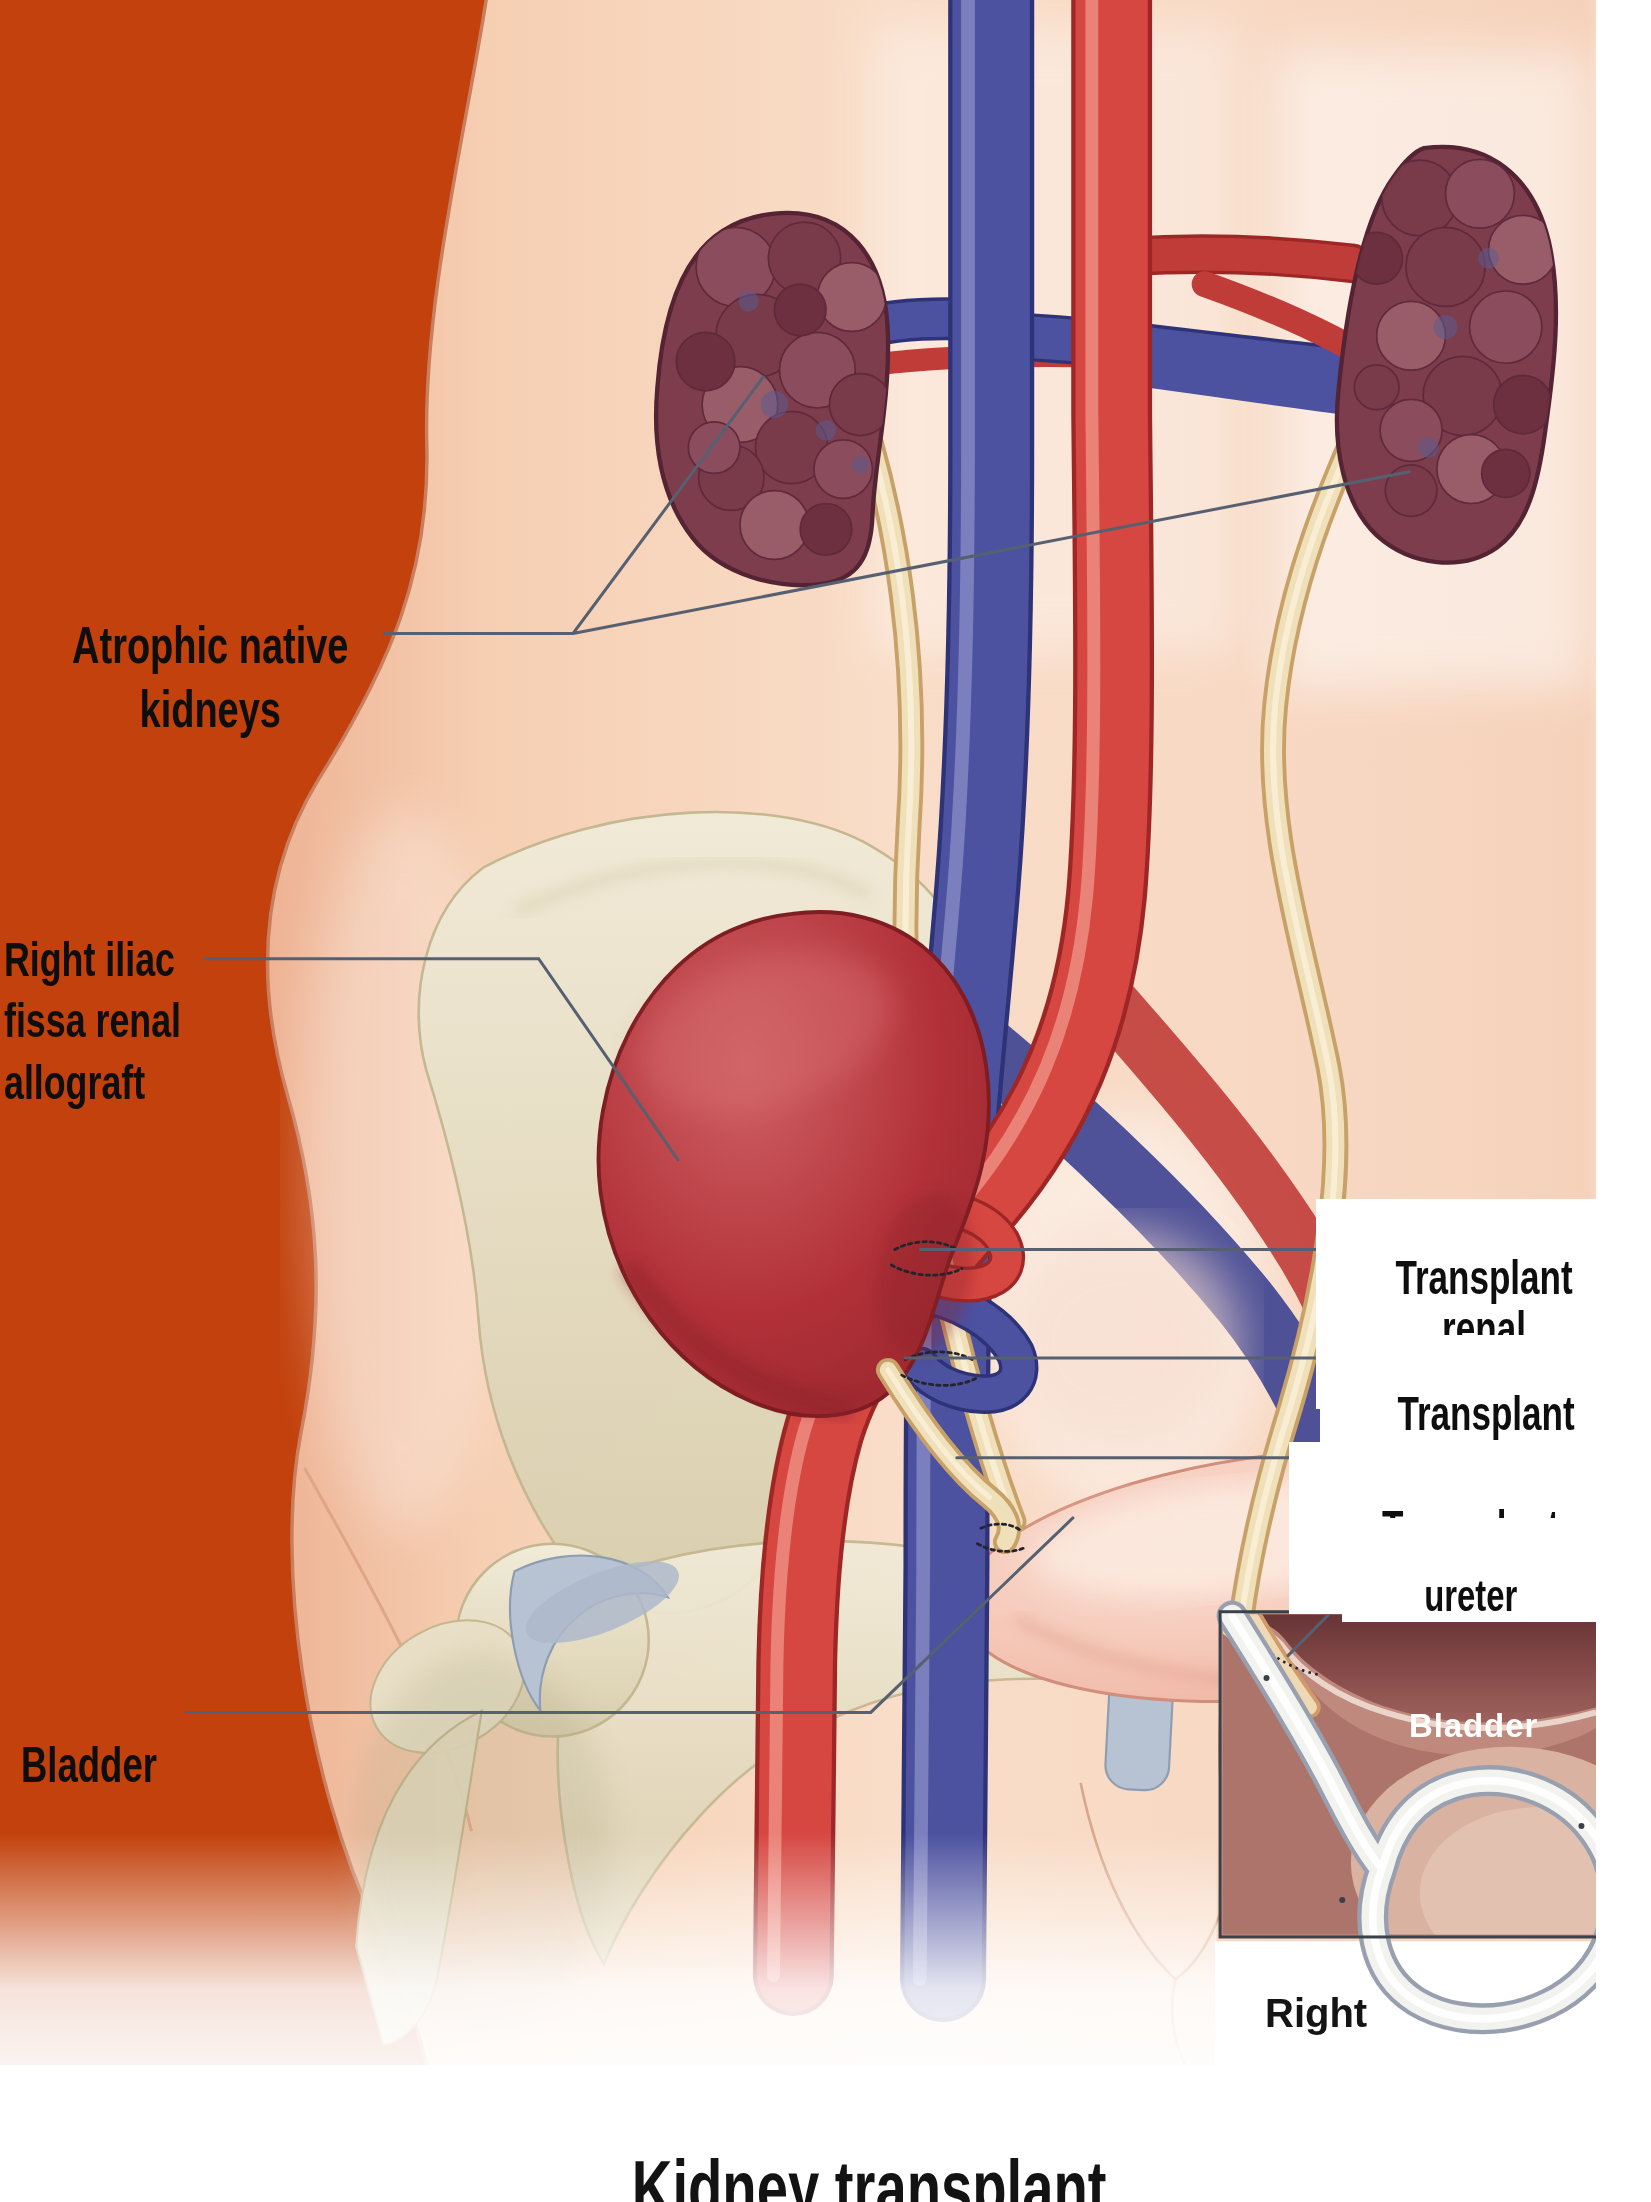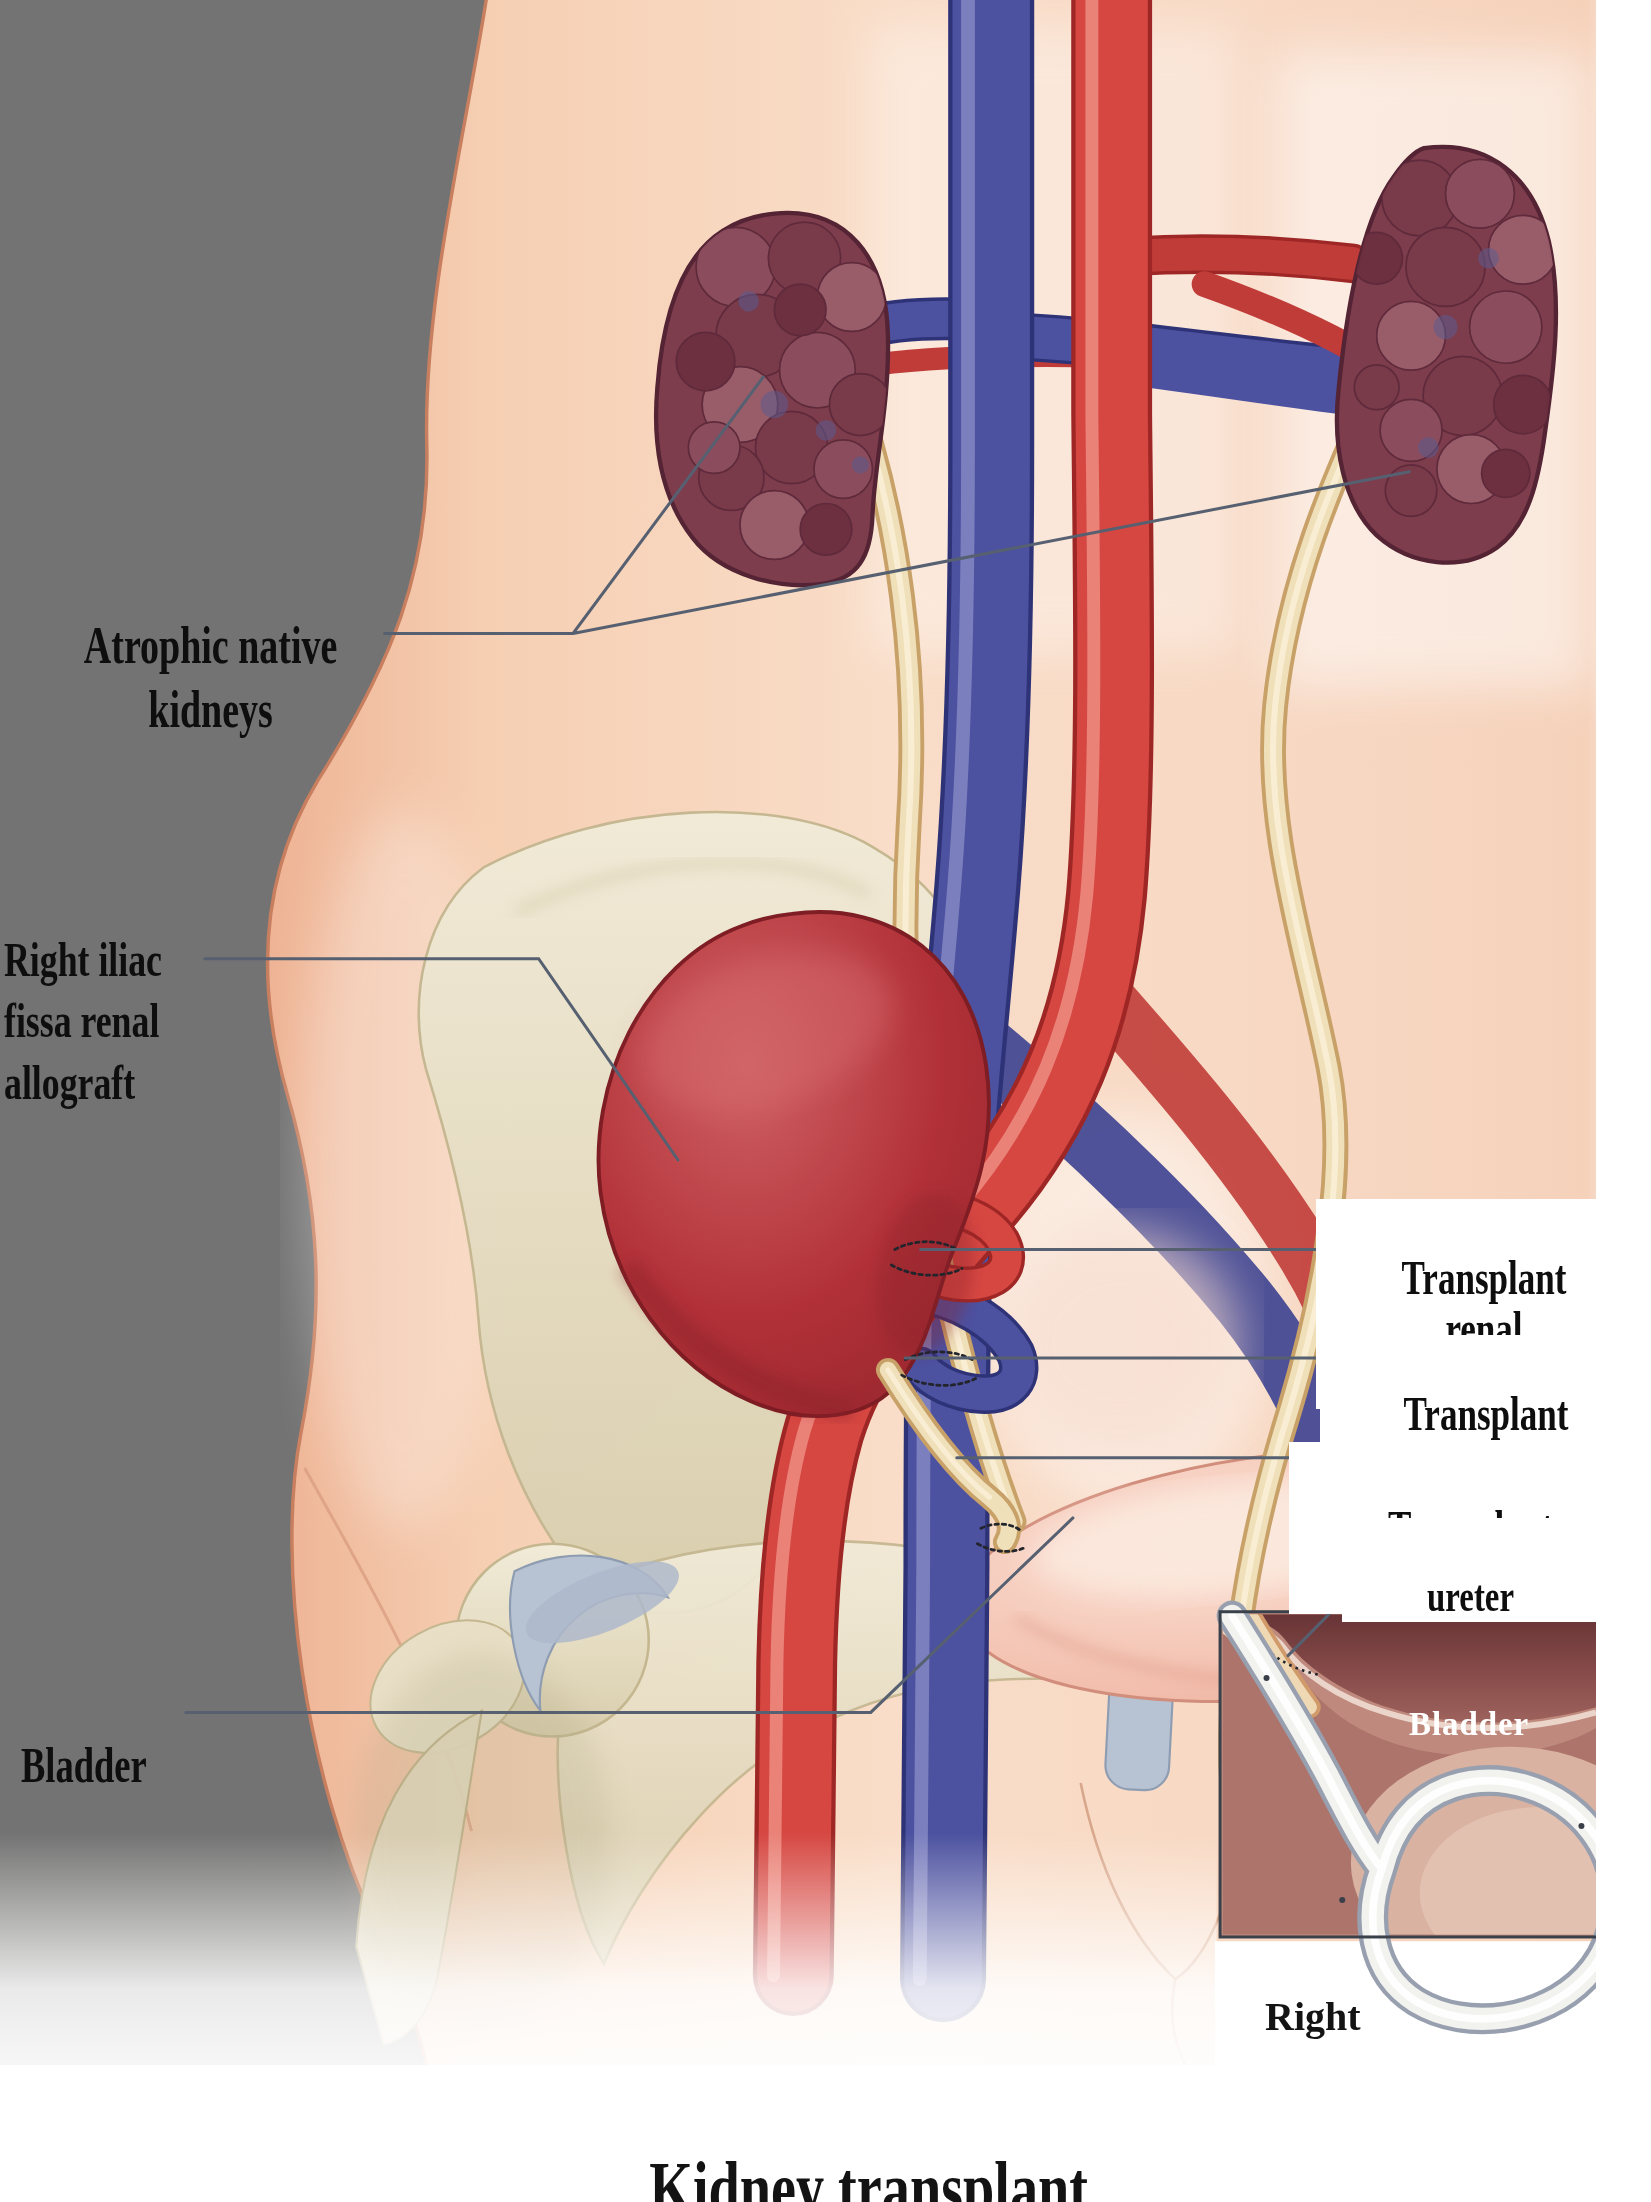--- a/index.html
+++ b/index.html
@@ -1,17 +1,17 @@
 <!DOCTYPE html>
 <html style="font-size:13.8px"><head>
 <meta charset="utf-8">
 <style>
   html,body{margin:0;padding:0;background:#fff}
-  .stage{position:relative;width:1596px;height:2203px;overflow:hidden;background:#737373;
-         font-family:Liberation Serif, serif}
+  .stage{position:relative;width:1596px;height:2203px;overflow:hidden;background:#c2410c;
+         font-family:Liberation Sans, sans-serif}
   .art{position:absolute;left:0;top:0;z-index:1}
   .lbl{position:absolute;z-index:5;font-weight:700;color:#0e0e0e;white-space:pre-line}
   .lbl .t{display:inline-block;transform:scaleX(.73)}
   .o-left .t{transform-origin:0 50%}
   .o-center .t{transform-origin:50% 50%}
   .nocond .t{transform:none}
   .wbg{background:#ffffff}
   #lbl-atrophic{left:8.6px;top:551px;width:404px;text-align:center;font-size:52px;line-height:1.22}
   #lbl-allograft{left:4px;top:867px;width:310px;text-align:left;font-size:49px;line-height:1.26}
   #lbl-artery{left:1316px;top:1199px;width:336px;text-align:center;font-size:48px;line-height:1.06;padding:3.4px 0}

